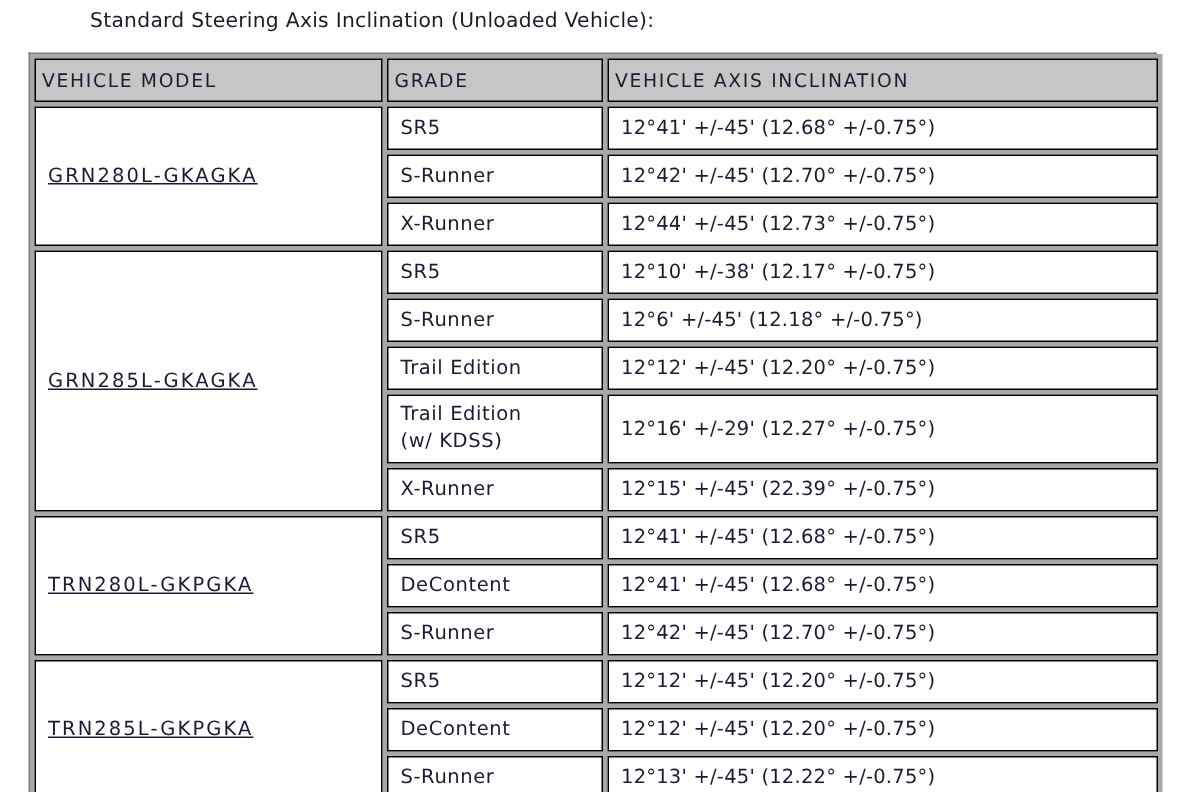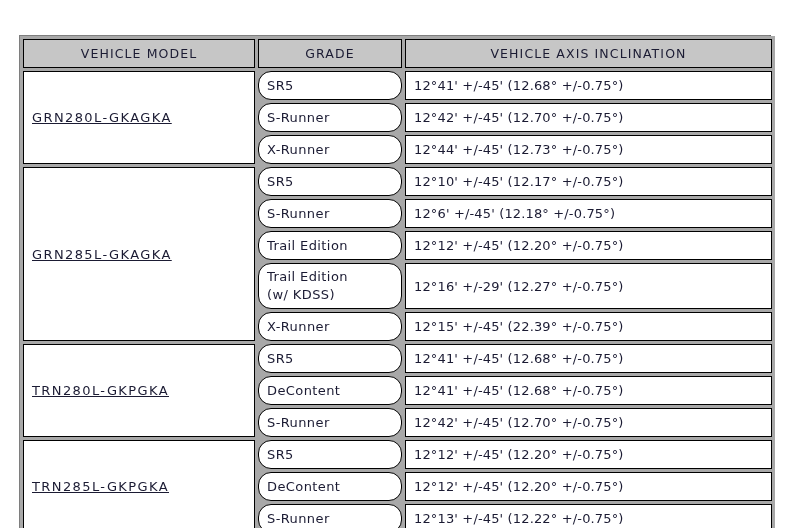--- a/index.html
+++ b/index.html
@@ -59,21 +59,21 @@
     font-weight: normal;
     font-size: 13px;
     padding: 4px 8px;
     box-sizing: border-box;
     vertical-align: middle;
     color: #1b1b33;
   }
 
   table.sai th {
     background: #c6c6c6;
-    text-align: center;
+    text-align: left;
     letter-spacing: 1.1px;
     font-size: 12.5px;
     padding: 6px 4px;
     height: 26px;
   }
 
   col.c-model { width: 232px; }
   col.c-grade { width: 144px; }
   col.c-sai   { width: 367px; }
 
@@ -83,21 +83,20 @@
     font-size: 13px;
     padding-left: 14px;
     vertical-align: middle;
     text-decoration: underline;
   }
 
   td.grade {
     text-align: left;
     letter-spacing: 0.4px;
     height: 29px;
-    border-radius: 13px;
   }
 
   td.grade.two-line {
     height: 46px;
     line-height: 1.35;
   }
 
   td.value {
     text-align: left;
     letter-spacing: 0.15px;
@@ -107,20 +106,21 @@
 
   .grp-sep td {
     border-top: 1px solid #000000;
   }
 </style>
 </head>
 <body>
 
 <div class="page">
 
+  <div class="caption">Standard Steering Axis Inclination (Unloaded Vehicle):</div>
 
   <div class="table-wrap">
     <table class="sai">
       <colgroup>
         <col class="c-model">
         <col class="c-grade">
         <col class="c-sai">
       </colgroup>
       <thead>
         <tr>
@@ -139,21 +139,21 @@
             <td class="grade">S-Runner</td>
             <td class="value">12°42' +/-45' (12.70° +/-0.75°)</td>
           </tr>
           <tr>
             <td class="grade">X-Runner</td>
             <td class="value">12°44' +/-45' (12.73° +/-0.75°)</td>
           </tr>
           <tr class="grp-sep">
             <td class="model" rowspan="5">GRN285L-GKAGKA</td>
             <td class="grade">SR5</td>
-            <td class="value">12°10' +/-45' (12.17° +/-0.75°)</td>
+            <td class="value">12°10' +/-38' (12.17° +/-0.75°)</td>
           </tr>
           <tr>
             <td class="grade">S-Runner</td>
             <td class="value">12°6' +/-45' (12.18° +/-0.75°)</td>
           </tr>
           <tr>
             <td class="grade">Trail Edition</td>
             <td class="value">12°12' +/-45' (12.20° +/-0.75°)</td>
           </tr>
           <tr>

